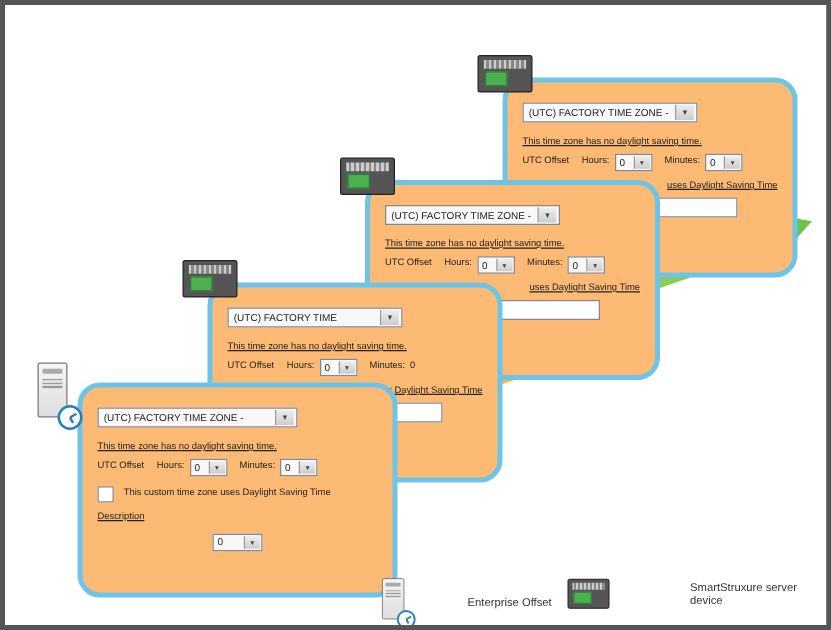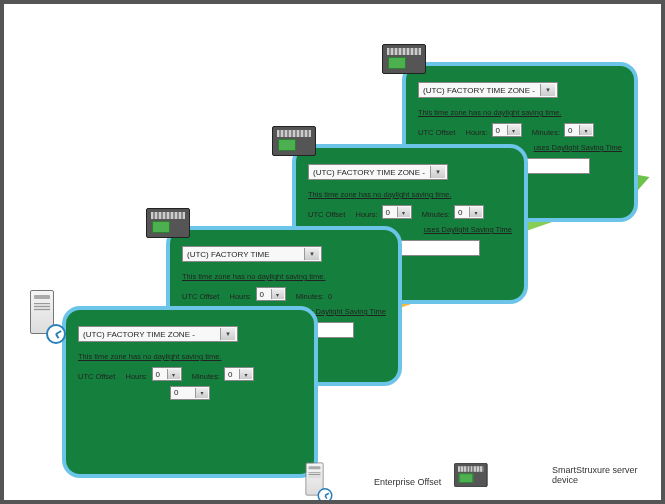--- a/index.html
+++ b/index.html
@@ -12,21 +12,21 @@
     width: 665px;
     height: 504px;
     box-sizing: border-box;
     border: 4px solid #555;
     position: relative;
     overflow: hidden;
     background: #fff;
   }
   .panel {
     position: absolute;
-    background: #15803d;
+    background: #fdba74;
     border: 4px solid #6cc4e8;
     border-radius: 18px;
     box-sizing: border-box;
     padding: 10px 12px;
   }
   .panel .select-box {
     display: inline-flex;
     align-items: center;
     border: 1px solid #888;
     background: #f8f8f8;
@@ -55,21 +55,21 @@
     font-size: 7.5px;
     color: #222;
     margin: 6px 0;
     white-space: nowrap;
     text-decoration: underline;
   }
   .panel .row {
     font-size: 7.5px;
     color: #222;
     display: flex;
-    align-items: flex-end;
+    align-items: flex-start;
     gap: 4px;
     flex-wrap: wrap;
   }
   .spin {
     display: inline-flex;
     align-items: center;
     border: 1px solid #888;
     background: #f8f8f8;
     height: 14px;
     min-width: 30px;
@@ -329,20 +329,25 @@
       <span class="spin">
           <span>0</span>
           <span class="dd">▾</span>
         </span>
       &nbsp;<span>Minutes:</span>
       <span class="spin">
           <span>0</span>
           <span class="dd">▾</span>
         </span>
     </div>
+    <div class="row" style="margin-top:8px;">
+      <span class="chk"></span>
+      <span>This custom time zone uses Daylight Saving Time</span>
+    </div>
+    <div class="note">Description</div>
     <div style="text-align:center;">
       <span class="spin" style="min-width:40px;">
           <span>0</span>
           <span class="dd">▾</span>
         </span>
     </div>
   </div>
   <div class="server-icon" style="left:24px; top:286px;">
     <div class="tower"></div>
     <div class="clock"></div>

